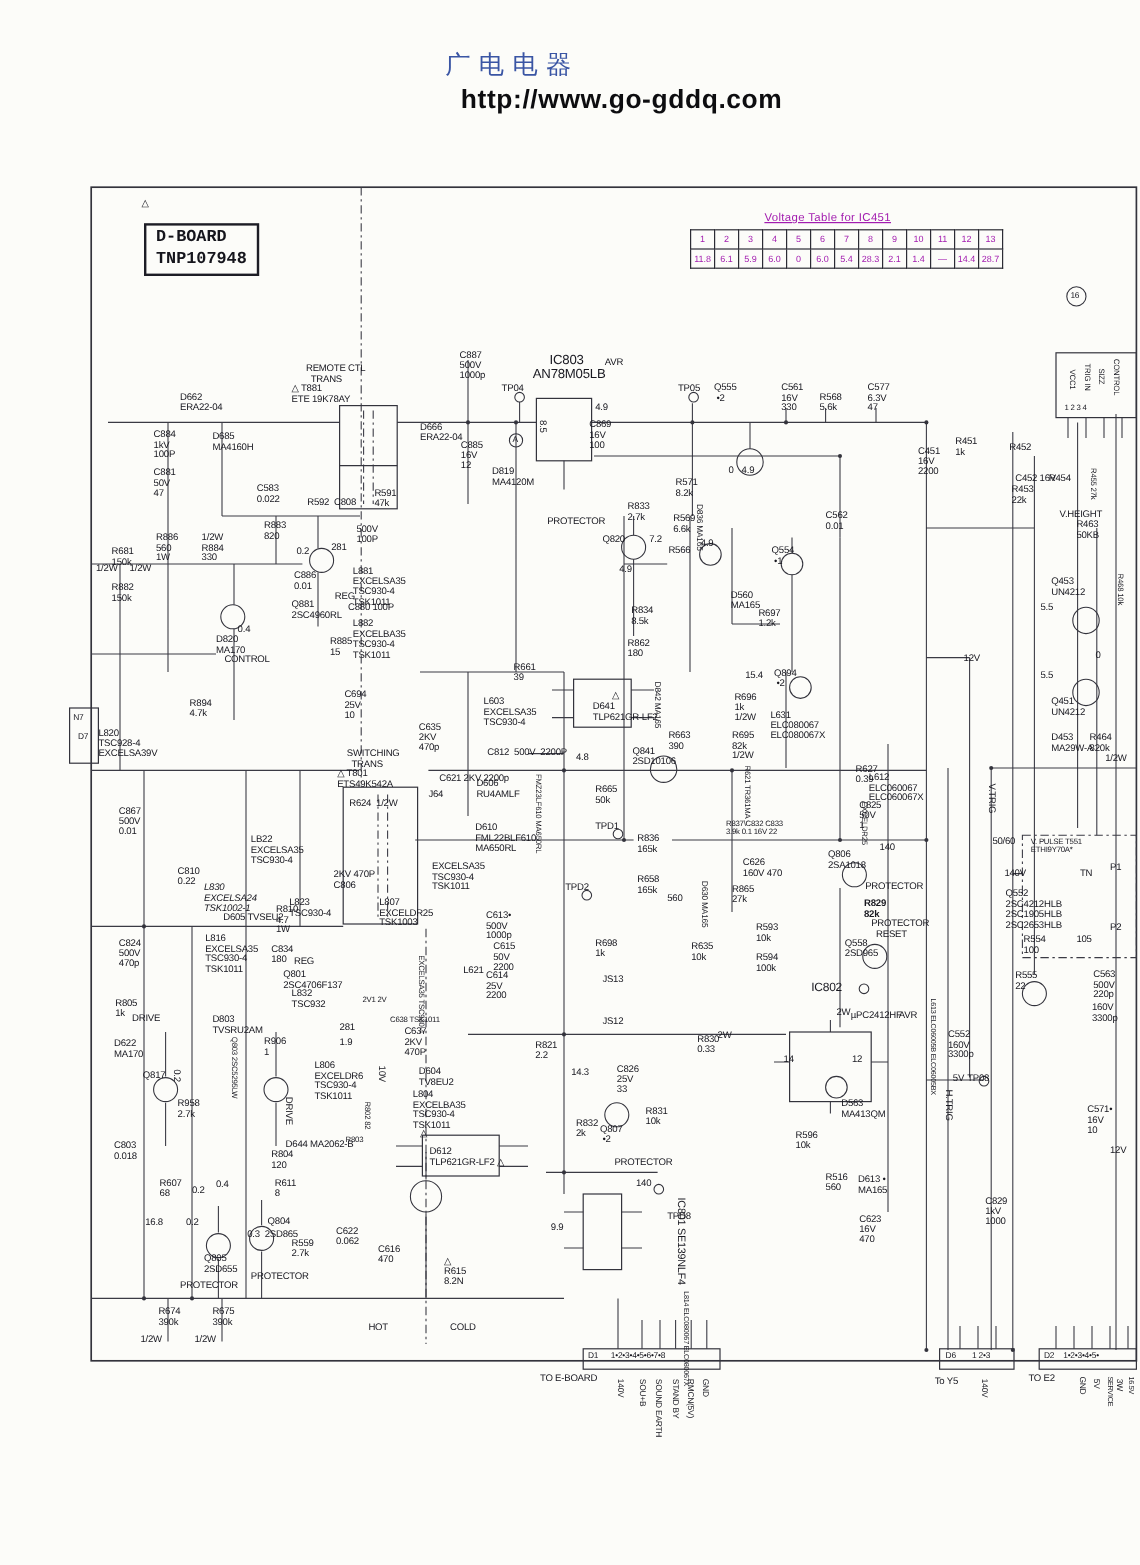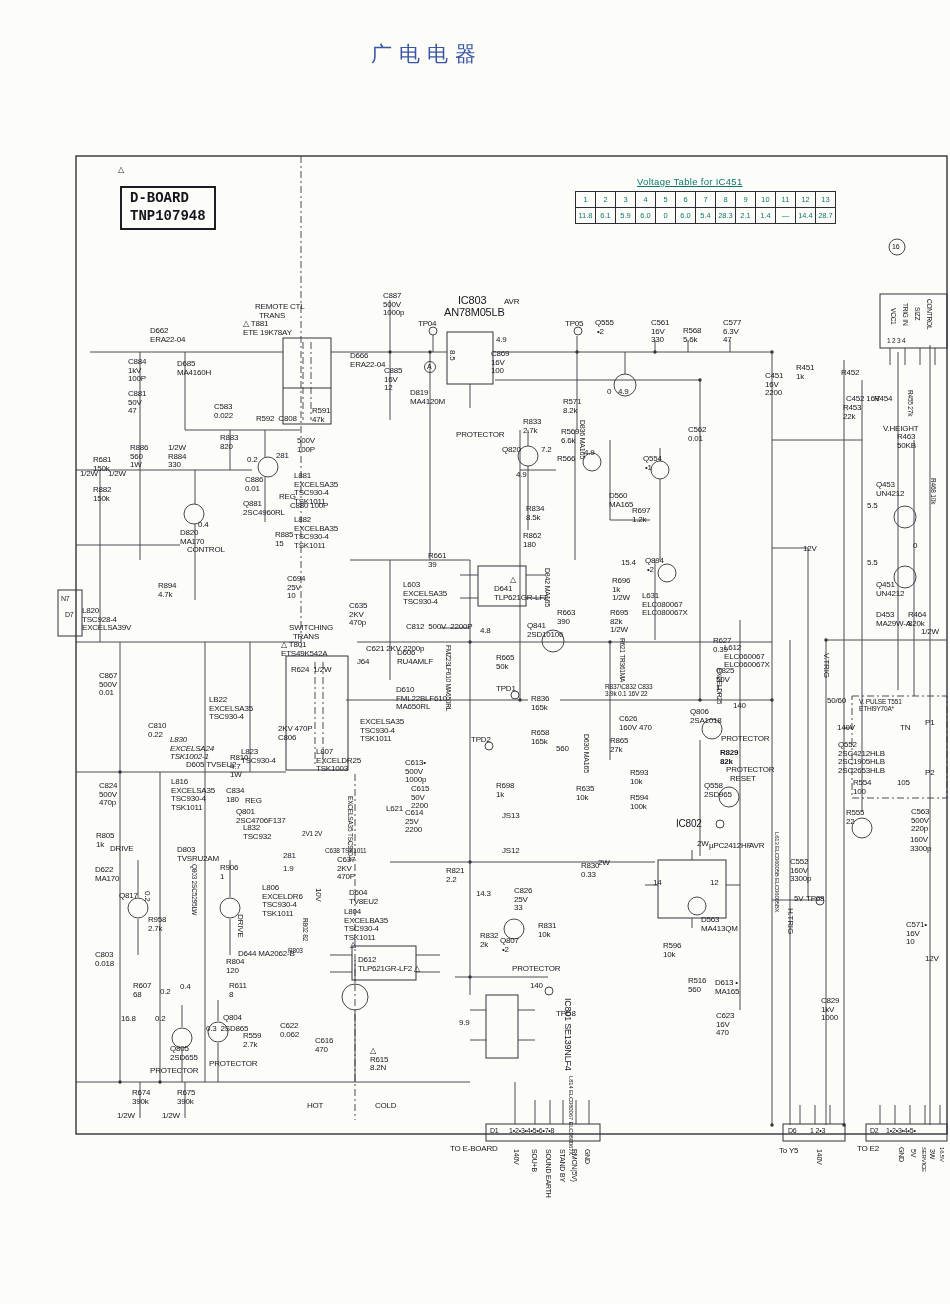--- a/index.html
+++ b/index.html
@@ -4,33 +4,34 @@
 <style>
   * { margin:0; padding:0; box-sizing:border-box; }
   html,body { width:950px; background:#ffffff; }
   body { height:1304px; font-family:"Liberation Sans", sans-serif; }
   .page { position:relative; width:950px; height:1304px; background:#fcfcf9; overflow:hidden; }
   .site-name { position:absolute; left:371px; top:40px; font-size:21px; letter-spacing:7px; color:#3a55a4; }
   .site-url  { position:absolute; left:384px; top:70px; font-size:22px; font-weight:bold; color:#0d0d10; letter-spacing:0.5px; }
   .wires { position:absolute; left:0; top:0; }
   .board-label { position:absolute; left:120px; top:186px; padding:2px 8px 3px 8px; border:2px solid #1d1d26;
                  font-family:"Liberation Mono", monospace; font-weight:bold; font-size:14px; line-height:1.25; color:#15151c; background:transparent; }
-  .vtable { position:absolute; left:575px; top:176px; color:#0f766e; }
+  .vtable { position:absolute; left:575px; top:176px; color:#a21caf; }
   .vtable-title { font-size:9.5px; text-decoration:underline; margin-left:62px; margin-bottom:4px; letter-spacing:0.3px; white-space:nowrap; }
   .vtable table { border-collapse:collapse; }
   .vtable td { border:1px solid #2c2c35; min-width:20px; height:16px; text-align:center; font-size:7.5px; padding:0 1px; }
   #labels-layer { position:absolute; left:0; top:0; width:950px; height:1304px; }
   .lbl { position:absolute; font-size:8px; line-height:1.08; color:#17171f; white-space:pre; letter-spacing:-0.2px; transform-origin:0 0; }
 </style>
 </head>
 <body>
 
 <div class="page">
 
   <div class="site-name">广电电器</div>
+  <div class="site-url">http://www.go-gddq.com</div>
 
   <svg class="wires" width="950" height="1304" viewBox="0 0 950 1304">
     <g stroke="#33333c" stroke-width="1.4" fill="none">
       <rect x="76" y="156" width="871" height="978"></rect>
     </g>
     <g stroke="#3a3a44" stroke-width="0.9" fill="none">
       <path d="M90 352H283M331 352H447M493 352H772M495 380H700M140 352V470M185 352V430M76 470H252M185 430H300M230 430V470M265 430V457M265 477V522M100 470V642M140 470V560M195 470V504M195 524V600M76 545H180M390 300V420M433 335V352M470 384V408M577 336V352M625 352V374M577 352V430M655 340V352M688 340V352M730 340V352M700 380V448M528 430V446M528 466V530M575 430V560M610 440V520M660 448V461M660 479V560M430 352V560M350 560H470M610 520H650M520 470H556"></path>
       <path d="M76 642H299M357 642H772M390 560V680M470 560V995M520 430V700M346 700H528M560 700H772M610 642V760M655 560V640M700 448V700M700 740V856M740 620V1010M120 642V1082M160 772V1082M205 642V1082M250 642V772M76 772H286M440 628H470"></path>
       <path d="M390 862H655M455 977H548M76 1082H470M515 1082V1124M535 1100V1124M550 1100V1124M563 1100V1124M576 1100V1124M589 1100V1124M138 860V897M138 919V955M230 860V897M230 919V955M182 1005V1027M182 1049V1082M218 1000V1021M218 1043V1082M355 960V983M355 1011V1082M140 1082V1118M185 1082V1118M352 955H330M352 972H330M416 955H440M416 972H440M486 1010H470M486 1040H470M518 1010H535M518 1040H535M478 575H460M478 598H460M526 575H545M526 598H545"></path>
       <path d="M772 352V1125M844 360V1125M862 380V812M898 352V690M930 345V1125M914 440V696M808 548V898M790 640V1125M826 640V1125M772 548H808M826 640H947M772 440H862M772 900H820M844 728H852M890 348V365M905 348V365M920 348V365M935 348V365M800 1105V1124M815 1105V1124M830 1105V1124M880 1105V1124M895 1105V1124M910 1105V1124M925 1105V1124M940 1105V1124M645 885H658M726 885H740M692 918V928M692 850V860"></path>

